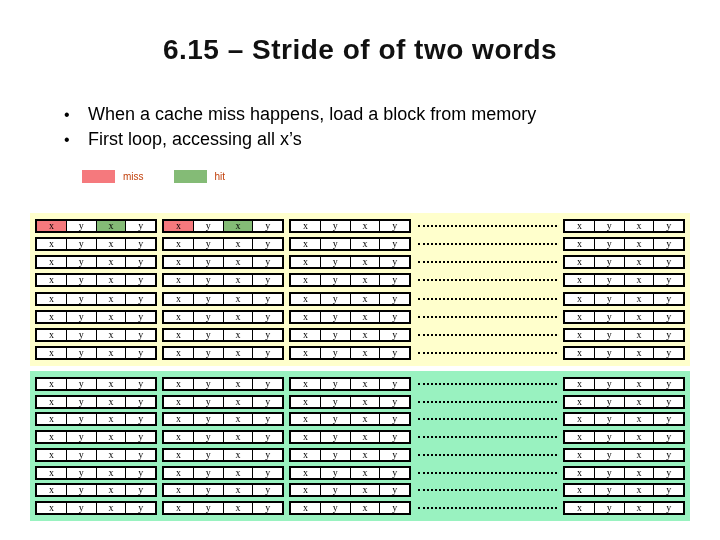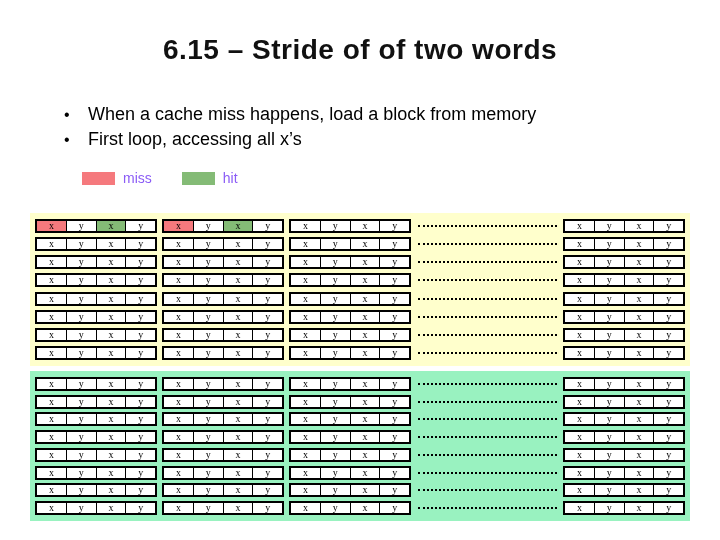--- a/index.html
+++ b/index.html
@@ -21,21 +21,21 @@
     font-size:18px;color:#000;line-height:25px;padding-left:26px;position:relative;
   }
   .bullets li::before{
     content:"\2022";position:absolute;left:2px;top:0;font-size:16px;
   }
 
   
   .legend{position:absolute;top:170px;left:82px;display:flex;align-items:center;gap:30px;}
   .legend-item{display:flex;align-items:center;gap:8px;}
   .swatch{width:33px;height:13px;display:inline-block;}
-  .legend-label{font-size:14px;color:#8b5cf6;}
+  .legend-label{font-size:10px;color:#c2410c;}
 
   
   .grid{
     position:absolute;left:30px;width:660px;box-sizing:border-box;
     padding:6px 5px;display:flex;flex-direction:column;justify-content:space-between;
   }
   .grid-top{top:213px;height:153px;}
   .grid-bottom{top:371px;height:150px;}
   .grid-row{display:flex;align-items:stretch;height:14px;flex:0 0 14px;}
   .block{

